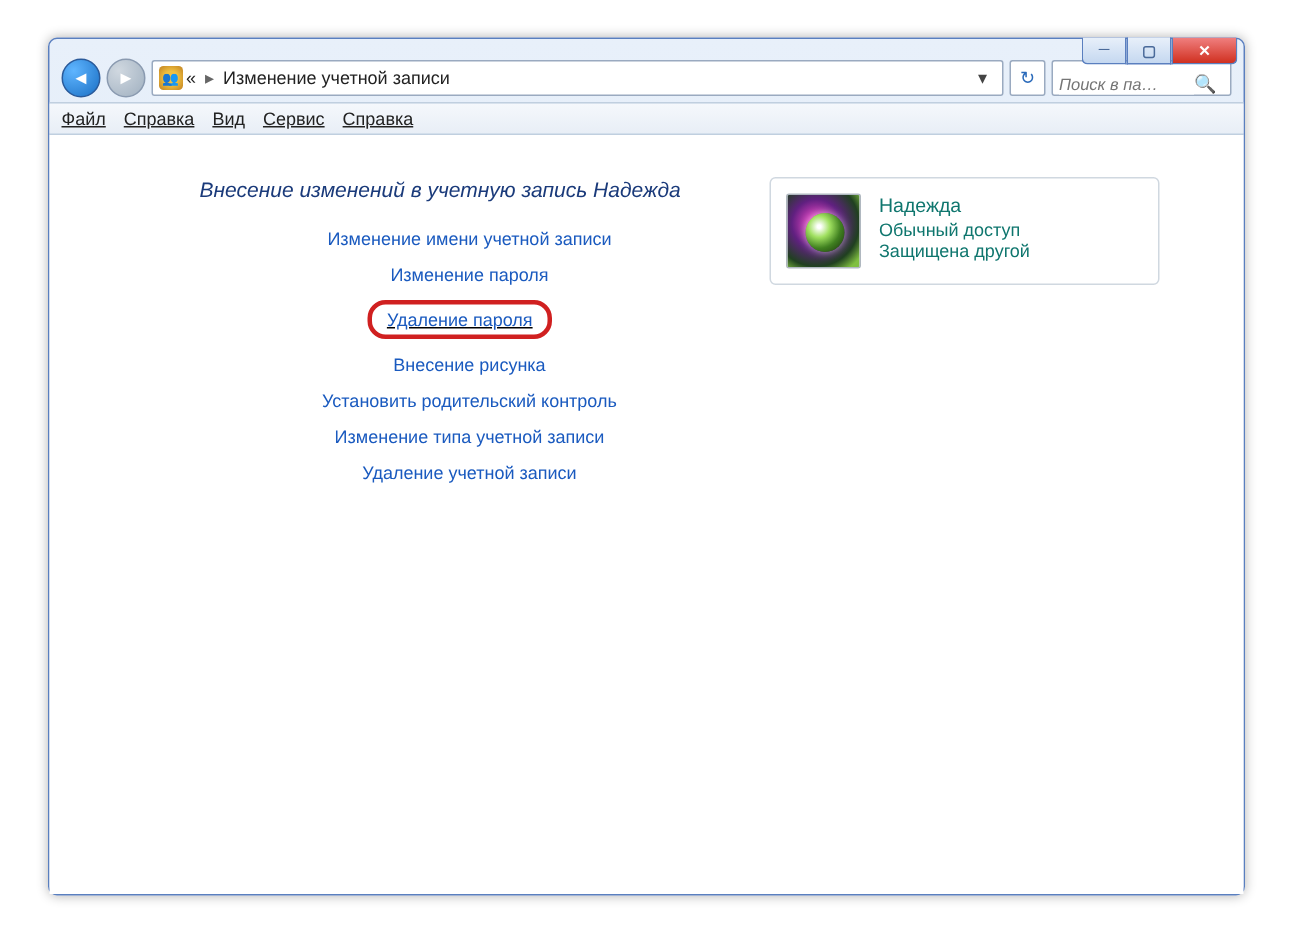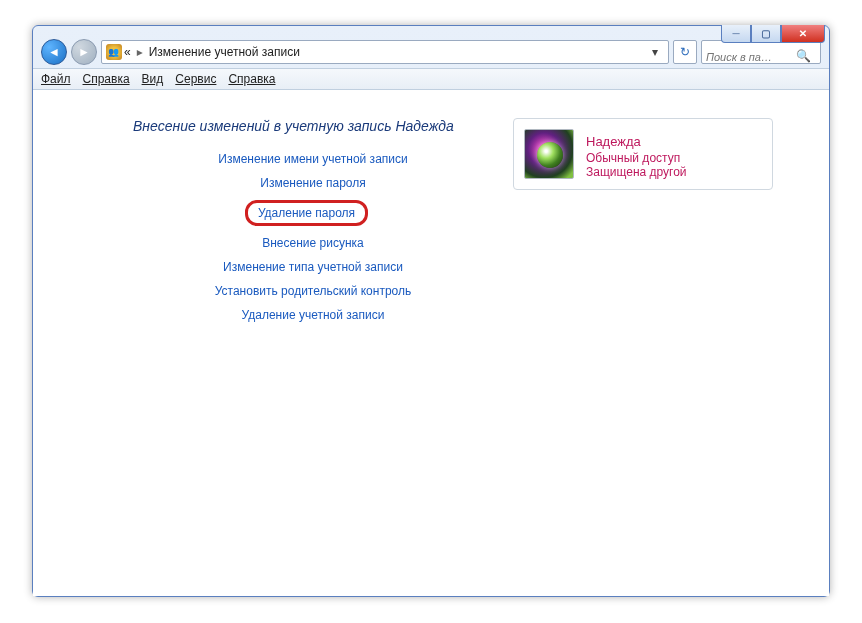--- a/index.html
+++ b/index.html
@@ -197,20 +197,21 @@
       font-size: 12px;
       cursor: pointer;
       width: fit-content;
     }
     .highlighted {
       border: 3px solid #d02020;
       border-radius: 12px;
       padding: 3px 10px;
       display: inline-block;
       margin-left: -13px;
+      text-decoration: underline;
     }
     .spacer { height: 10px; }
     .right-col {
       margin-left: 20px;
     }
     .account-card {
       border: 1px solid #d0d8e0;
       border-radius: 4px;
       padding: 10px;
       display: flex;
@@ -233,22 +234,21 @@
       top: 12px; left: 12px;
       width: 26px; height: 26px;
       border-radius: 50%;
       background: radial-gradient(circle at 35% 35%, #fff 5%, #a0e060 30%, #408020 60%, #204010 90%);
       box-shadow: 0 0 6px rgba(255,255,255,0.6);
     }
     .account-info {
       display: flex;
       flex-direction: column;
       font-size: 12px;
-      color: #be185d;
-      justify-content: flex-end;
+      color: #0f766e;
     }
     .account-name { font-size: 13px; margin-bottom: 2px; }
   </style>
 </head>
 <body>
 
 <div class="window">
 
   <div class="window-controls">
     <div class="wbtn min">─</div>
@@ -289,22 +289,22 @@
   <div class="content">
     <div class="left-col">
       <div class="page-title">Внесение изменений в учетную запись Надежда</div>
       <div class="link-list">
         <span class="action-link">Изменение имени учетной записи</span>
         <span class="action-link">Изменение пароля</span>
         <span class="highlighted">
           <span class="action-link">Удаление пароля</span>
         </span>
         <span class="action-link">Внесение рисунка</span>
+        <span class="action-link">Установить родительский контроль</span>
         <span class="action-link">Изменение типа учетной записи</span>
-        <span class="action-link">Установить родительский контроль</span>
         <span class="action-link">Удаление учетной записи</span>
         <div class="spacer"></div>
       </div>
     </div>
 
     <div class="right-col">
       <div class="account-card">
         <div class="avatar"></div>
         <div class="account-info">
           <div class="account-name">Надежда</div>

